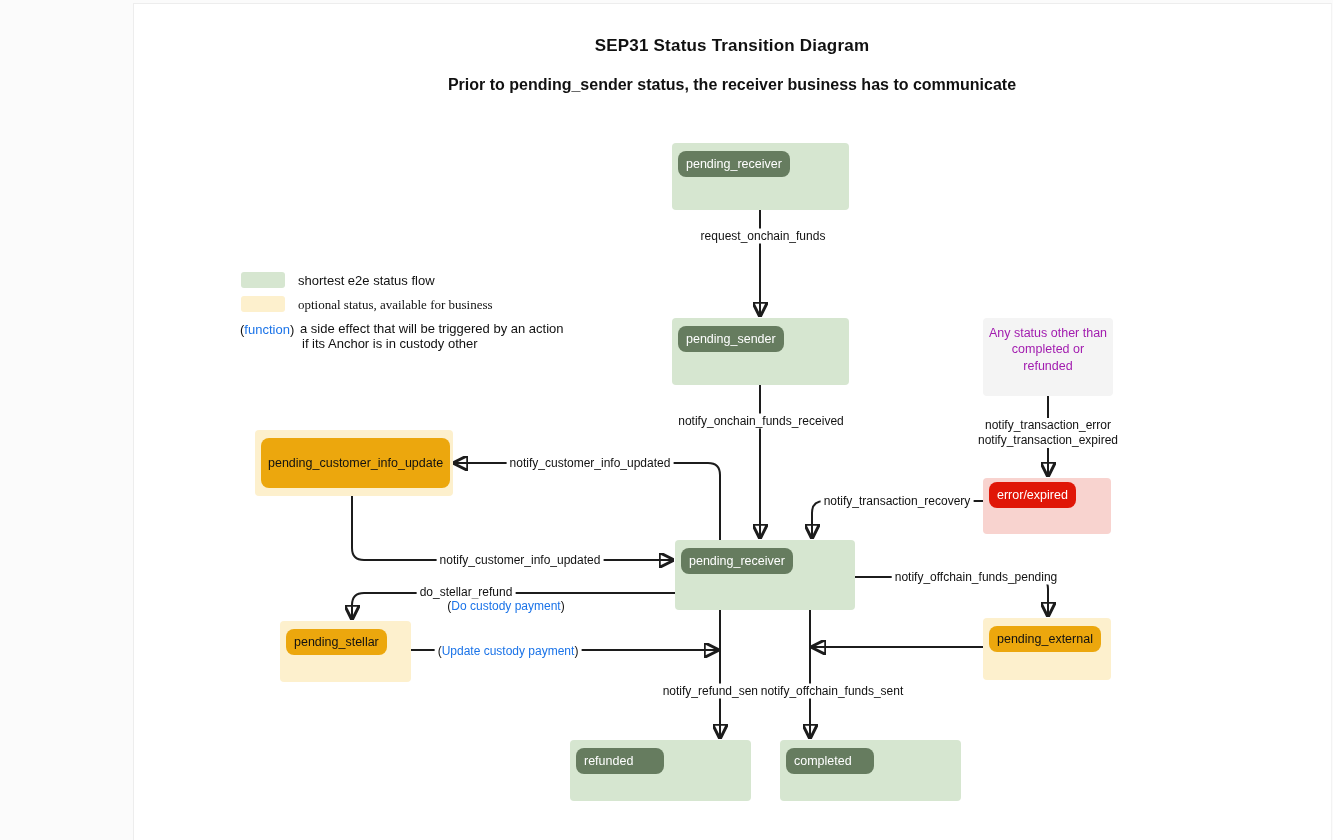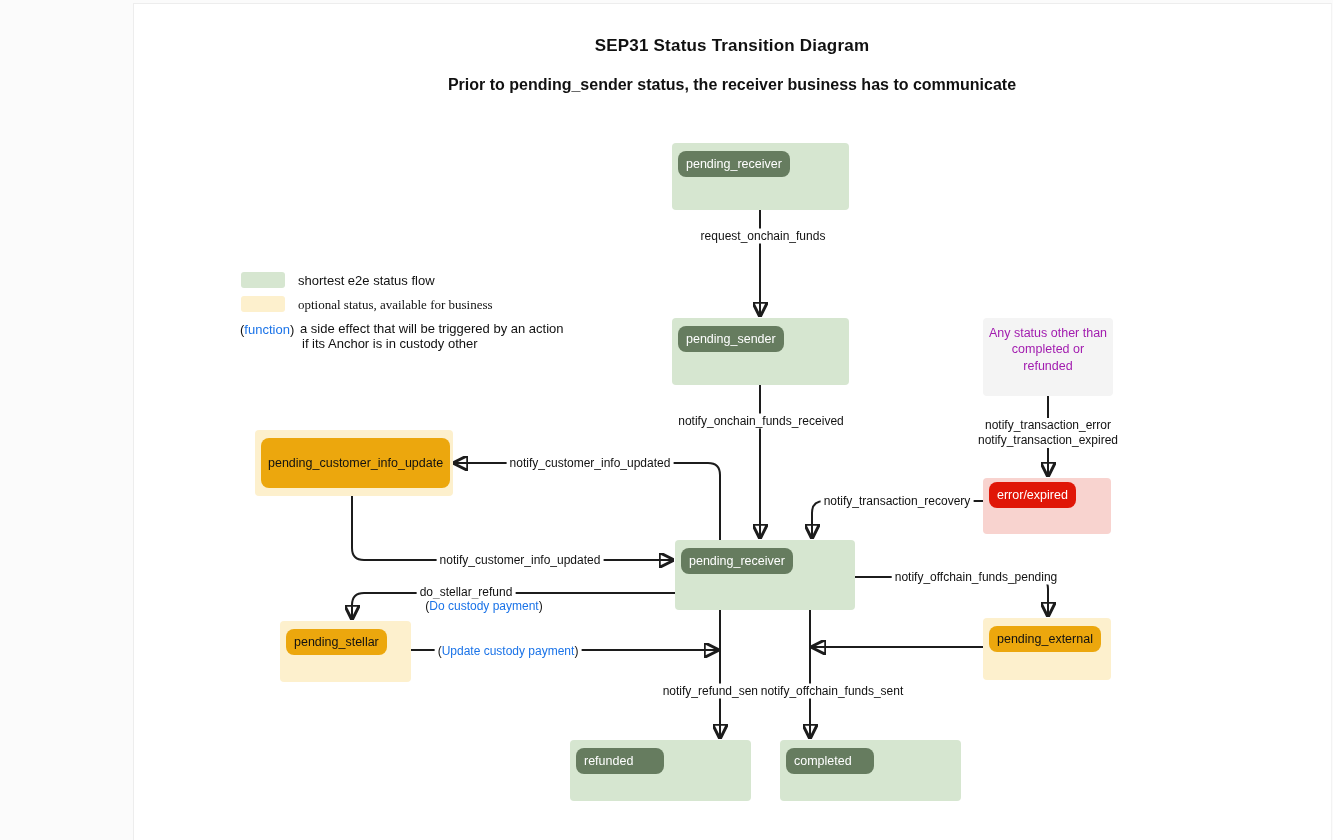--- a/index.html
+++ b/index.html
@@ -134,17 +134,17 @@
 <div class="elabel" style="left:763px;top:236px;">request_onchain_funds</div>
 <div class="elabel" style="left:761px;top:421px;">notify_onchain_funds_received</div>
 <div class="elabel" style="left:1048px;top:433px;">
   <div>notify_transaction_error</div>
   <div>notify_transaction_expired</div>
 </div>
 <div class="elabel" style="left:897px;top:501px;">notify_transaction_recovery</div>
 <div class="elabel" style="left:590px;top:463px;">notify_customer_info_updated</div>
 <div class="elabel" style="left:520px;top:560px;">notify_customer_info_updated</div>
 <div class="elabel" style="left:466px;top:592px;">do_stellar_refund</div>
-<div class="elabel" style="left:484px;top:606px;"><span>(</span><span class="fn">Do custody payment</span><span>)</span></div>
+<div class="elabel" style="left:506px;top:606px;"><span>(</span><span class="fn">Do custody payment</span><span>)</span></div>
 <div class="elabel" style="left:508px;top:651px;"><span>(</span><span class="fn">Update custody payment</span><span>)</span></div>
 <div class="elabel" style="left:712px;top:691px;">notify_refund_sent</div>
 <div class="elabel" style="left:832px;top:691px;">notify_offchain_funds_sent</div>
 <div class="elabel" style="left:942px;top:577px;margin-left:34px;">notify_offchain_funds_pending</div>
 
 </body></html>

